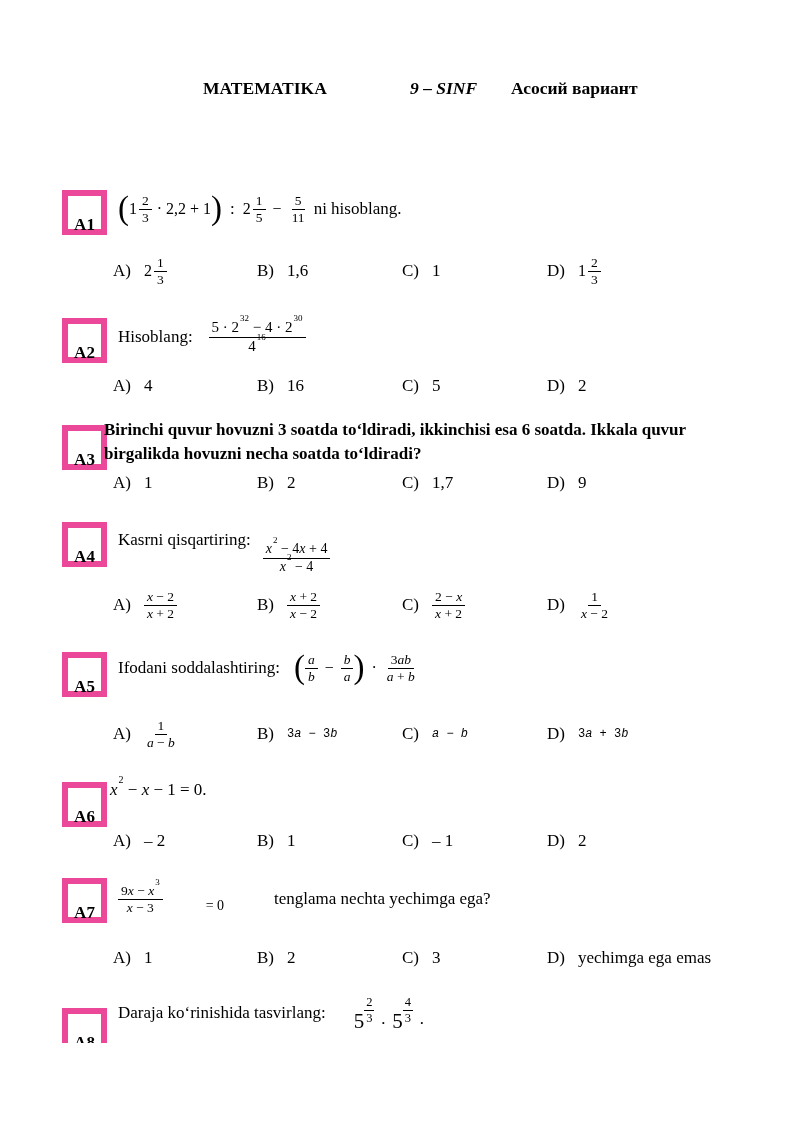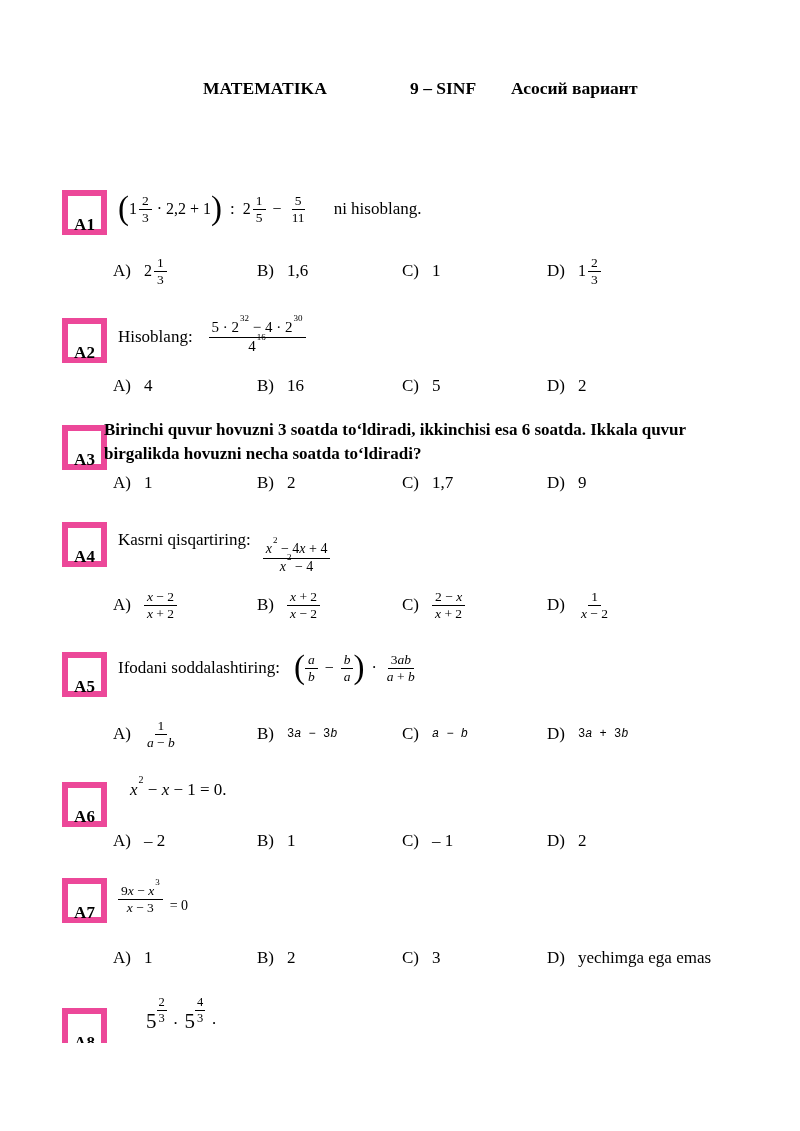--- a/index.html
+++ b/index.html
@@ -2,21 +2,21 @@
 <html><head>
 <meta charset="utf-8">
 <style>
   * { margin:0; padding:0; box-sizing:border-box; }
   html,body { background:#fff; }
   .page { position:relative; width:800px; height:1043px; background:#fff;
           font-family:"Liberation Serif", serif; color:#000; overflow:hidden; }
 
   .hdr span { position:absolute; top:78px; font-size:17.5px; font-weight:bold; white-space:nowrap; }
   .hdr .t1 { left:203px; }
-  .hdr .t2 { left:410px; }
+  .hdr .t2 { left:410px;font-style:italic; }
   .hdr .t3 { left:511px; }
 
   .q    { position:absolute; left:62px; width:700px; }
   .qbox { position:absolute; left:0; width:45px; height:45px; border:6px solid #ec4899;
           font-weight:bold; font-size:17px; text-align:center; padding-top:19px; }
   .row  { position:absolute; display:flex; align-items:center; white-space:nowrap; }
 
   .prompt { font-size:17px; }
   .wrap   { position:absolute; font-size:17px; line-height:24px; }
   .m      { font-size:16px; }
@@ -37,21 +37,21 @@
   .mixed .whole { font-size:16px; }
 
   .ansrow { position:absolute; left:0; width:700px; }
   .ans  { position:absolute; top:0; bottom:0; display:flex; align-items:center; }
   .ans .albl  { font-size:17px; margin-right:13px; }
   .ans .atext { font-size:17px; }
   .ans .mval  { font-size:12px;font-family:Liberation Mono, monospace; }
   .ca { left:51px; } .cb { left:195px; } .cc { left:340px; } .cd { left:485px; }
 
   .mx7 { margin:0 7px; } .mx8 { margin:0 8px; } .ml5 { margin-left:5px; }
-  .ml10 { margin-left:26px;font-family:Liberation Serif, serif; } .ml12 { margin-left:12px;margin-top:36px; } .ml14 { margin-left:14px; }
+  .ml10 { margin-left:6px;font-family:Liberation Serif, serif; } .ml12 { margin-left:12px;margin-top:36px; } .ml14 { margin-left:14px; }
   .ml16 { margin-left:16px; } .ml28 { margin-left:28px; }
 
   .eq0 { font-size:14px; position:relative; top:7px; margin-left:7px; }
 
   .pow { display:inline-flex; align-items:flex-start; }
   .pow .base { font-size:21px; margin-top:14px; }
   .supfrac { display:inline-flex; flex-direction:column; align-items:center;
              font-size:12.5px; line-height:1.2; }
   .supfrac .fn { border-bottom:1px solid #000; padding:0 2px; }
   .q8dot { font-size:17px; margin:19px 6px 0; }
@@ -284,26 +284,27 @@
         </span>
       <span class="ans cd">
           <span class="albl">D)</span>
           <span class="atext">2</span>
         </span>
     </div>
   </div>
 
   <div class="q" style="top:872px;">
     <div class="qbox" style="top:6px;"><span>A7</span></div>
-    <div class="row" style="left:56px; top:2px; height:50px;">
+    <div class="row" style="left:56px; top:2px; height:50px;gap:36px;">
       <span class="frac">
         <span class="fn"><span>9<i>x</i> − <i>x</i></span><sup>3</sup></span>
         <span class="fd"><i>x</i> − 3</span>
       </span>
       <span class="eq0">= 0</span>
+      <span class="prompt ml14">tenglama nechta yechimga ega?</span>
     </div>
     <div class="ansrow" style="top:71px; height:30px;">
       <span class="ans ca">
           <span class="albl">A)</span>
           <span class="atext">1</span>
         </span>
       <span class="ans cb">
           <span class="albl">B)</span>
           <span class="atext">2</span>
         </span>
@@ -314,20 +315,21 @@
       <span class="ans cd">
           <span class="albl">D)</span>
           <span class="atext">yechimga ega emas</span>
         </span>
     </div>
   </div>
 
   <div class="q" style="top:1000px;">
     <div class="qbox" style="top:8px;"><span>A8</span></div>
     <div class="row" style="left:56px; top:-5px; height:46px; align-items:flex-start;">
+      <span class="prompt" style="margin-top:8px;">Daraja ko‘rinishida tasvirlang:</span>
       <span class="pow ml28">
         <span class="base">5</span>
         <span class="supfrac">
             <span class="fn">2</span>
             <span class="fd">3</span>
           </span>
       </span>
       <span class="q8dot">·</span>
       <span class="pow">
         <span class="base">5</span>

